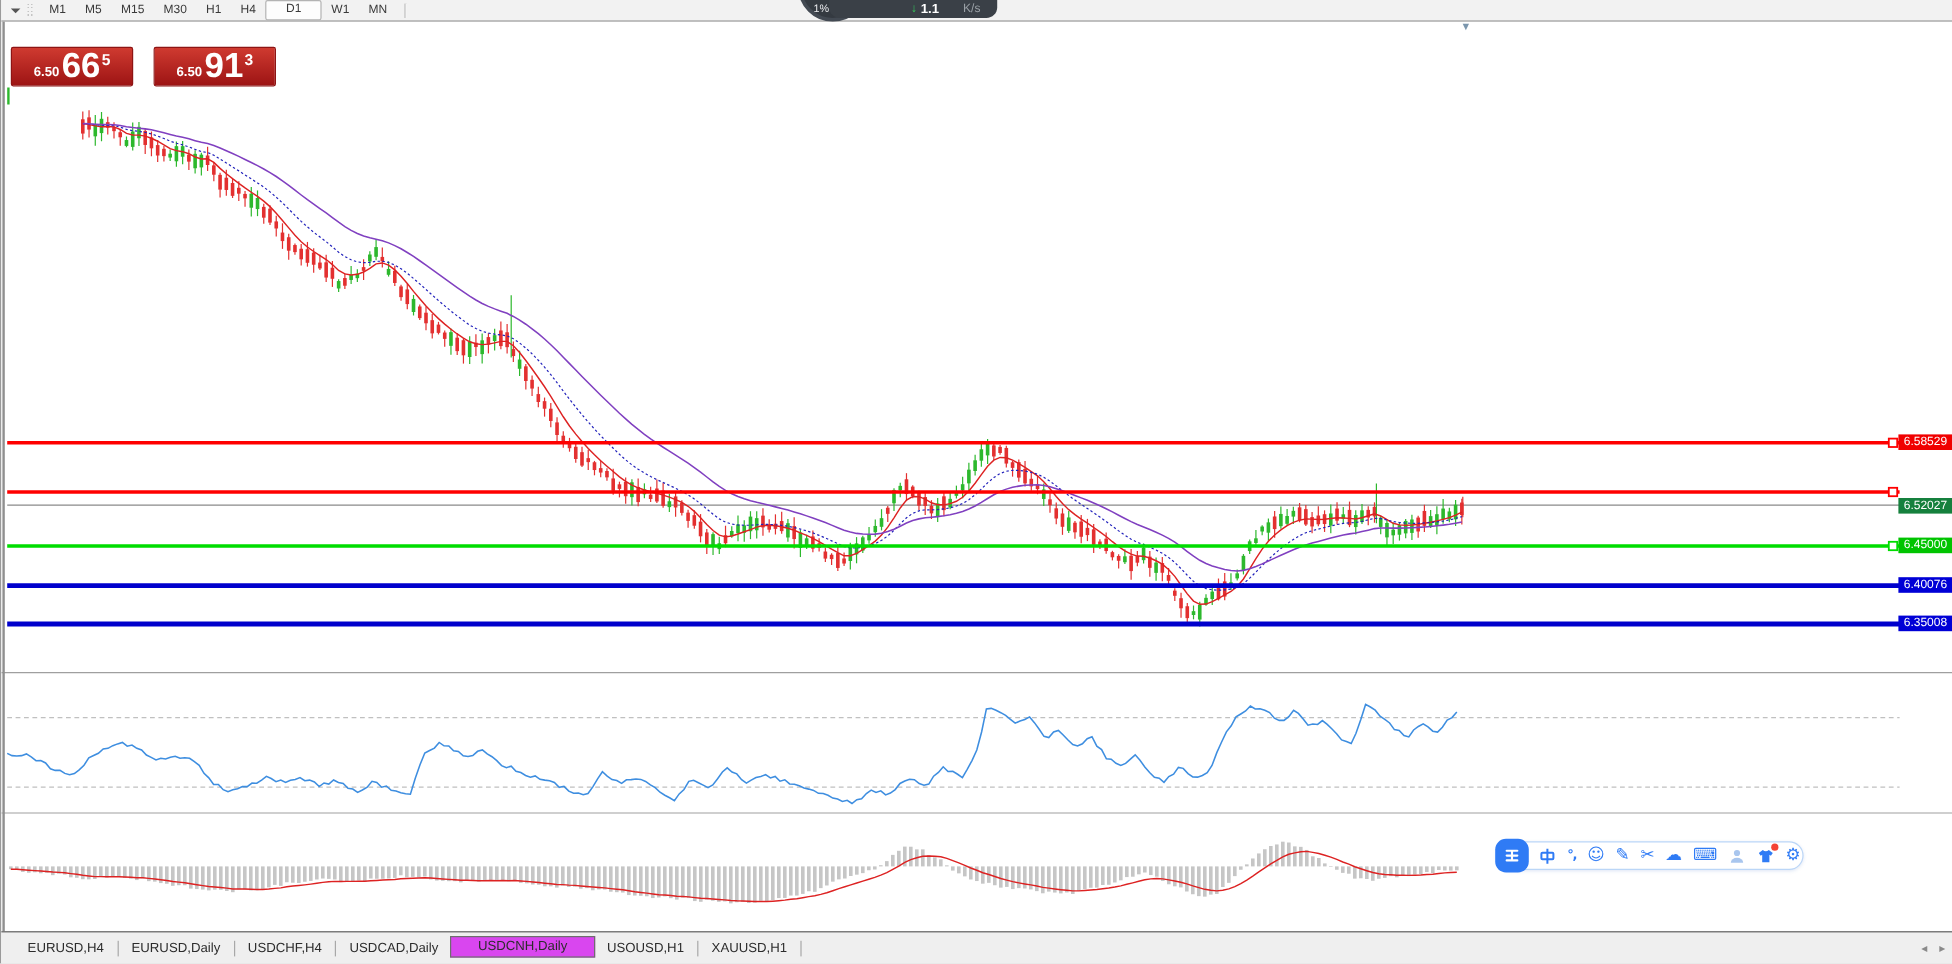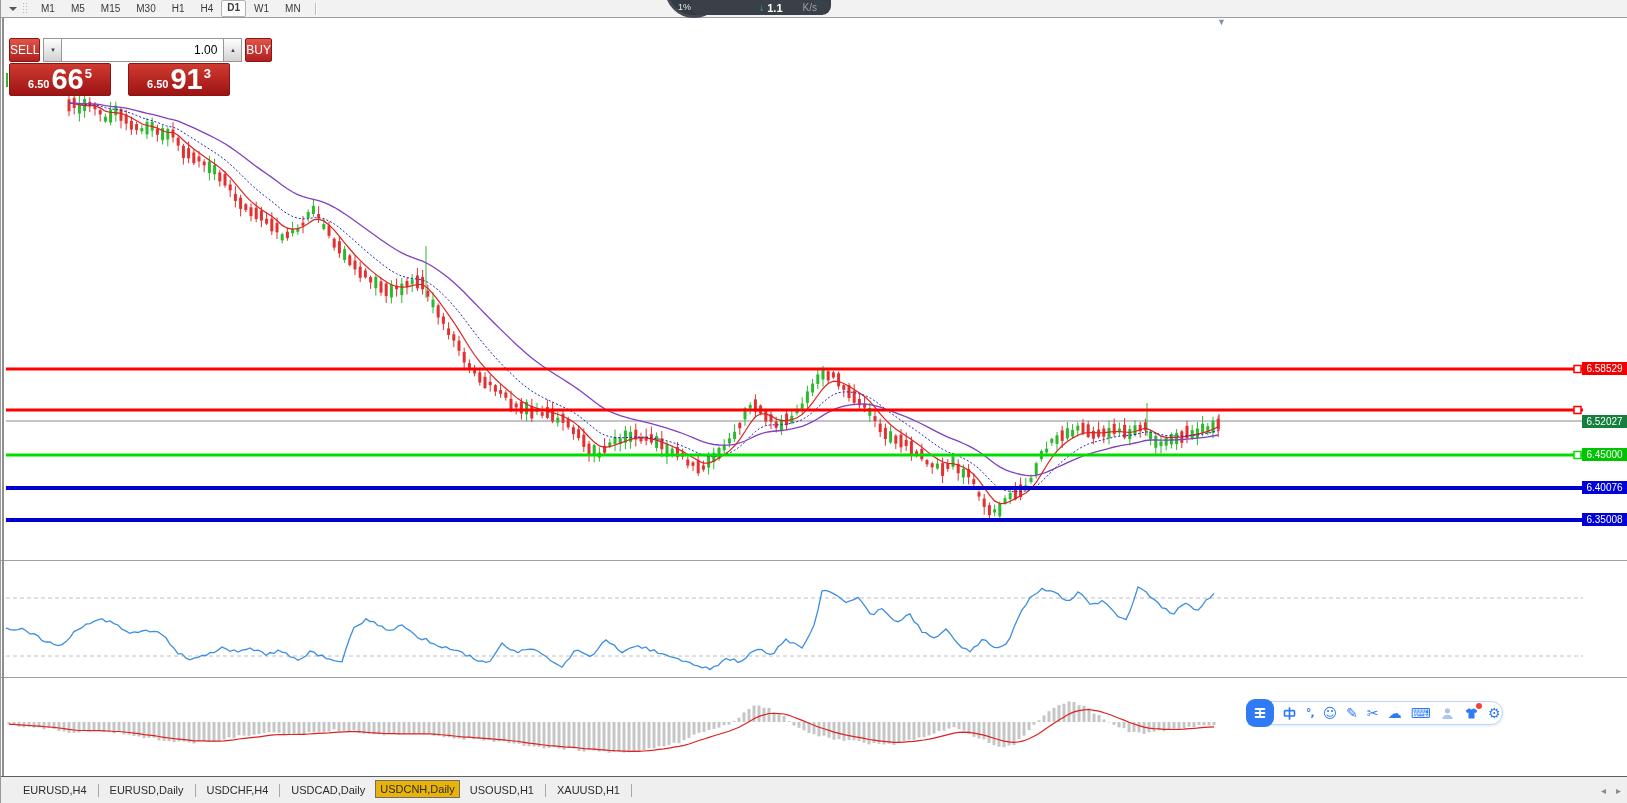--- a/index.html
+++ b/index.html
@@ -10,21 +10,21 @@
   
   #toolbar{position:absolute;left:0;top:0;right:0;height:17px;background:#f2f2f2;
            border-bottom:1px solid #9c9c9c;display:flex;align-items:center;z-index:30;}
   .tb-caret{width:0;height:0;border-left:4px solid transparent;border-right:4px solid transparent;
             border-top:4px solid #555;margin:0 6px 0 8px;}
   .tb-grip{width:4px;height:11px;margin-right:6px;
            background:repeating-linear-gradient(to bottom,#b8b8b8 0 1px,transparent 1px 3px),
                       repeating-linear-gradient(to bottom,#b8b8b8 0 1px,transparent 1px 3px);
            background-size:1px 100%,1px 100%;background-position:0 0,3px 0;background-repeat:repeat-y;}
   .tf-btn{height:15px;line-height:15px;padding:0 8px;font-size:10px;color:#3a3a3a;cursor:default;}
-  .tf-btn.active{background:#fdfdfd;border:1px solid #b3b3b3;border-radius:2px;line-height:13px;padding:0 5px;font-weight:bold;}
+  .tf-btn.active{background:#fdfdfd;border:1px solid #b3b3b3;border-radius:2px;line-height:13px;padding:0 16px;}
   .tb-sep2{width:1px;height:12px;background:#bdbdbd;border-right:1px solid #fff;margin-left:6px;}
 
   
   #speed-overlay{position:absolute;left:652px;top:0;width:200px;height:24px;z-index:70;}
   .so-pill{position:absolute;left:38px;top:0;width:140px;height:15px;background:#3a4047;
            border-radius:0 0 9px 9px;display:flex;align-items:center;justify-content:flex-end;
            padding-right:14px;gap:3px;box-sizing:border-box;}
   .so-circle{position:absolute;left:12px;top:-40px;width:58px;height:58px;border-radius:50%;
              background:#343a41;border:3px solid #434a53;box-sizing:border-box;text-align:center;}
   .so-gauge{position:absolute;bottom:3px;left:10px;color:#e8eaed;font-size:9px;}
@@ -66,21 +66,21 @@
   .ime-glyph{color:#2f7bf5;font-size:14px;line-height:24px;cursor:pointer;font-family:"DejaVu Sans",sans-serif;}
   .ime-glyph.small{font-size:11px;font-weight:bold;letter-spacing:-1px;}
   .ime-svg{width:15px;height:15px;cursor:pointer;position:relative;}
   .ime-badge{position:absolute;right:-3px;top:-3px;width:6px;height:6px;border-radius:50%;background:#f44336;}
 
   
   #tab-bar{position:absolute;left:0;right:0;bottom:0;height:26px;background:#efefef;
            border-top:1px solid #5f5f5f;z-index:40;display:flex;}
   #tab-list{display:flex;align-items:center;padding-left:12px;font-size:11px;color:#2c2c2c;height:100%;}
   .tab{padding:2px 10px;cursor:pointer;white-space:nowrap;}
-  .tab.active{background:#eab308;border:1px solid #6e6e6e;padding:2px 4px;margin-top:-3px;}
+  .tab.active{background:#d946ef;border:1px solid #6e6e6e;padding:2px 22px;margin-top:-3px;}
   .tab-sep{width:1px;height:13px;background:#a8a8a8;margin:0 1px;}
   .tab-scroll{position:absolute;right:6px;top:0;height:100%;display:flex;align-items:center;gap:10px;
               color:#8a8a8a;font-size:10px;font-family:"DejaVu Sans",sans-serif;}
   .tab-scroll span{cursor:pointer;}
 </style>
 </head>
 <body>
 
 <div id="root">
 
@@ -820,29 +820,20 @@
       <i class="so-tick"></i>
     </div>
     <div class="so-pill">
       <span class="so-arrow">↓</span>
       <span class="so-val">1.1</span>
       <span class="so-unit">K/s</span>
     </div>
   </div>
 
   <div id="order-panel">
-    <div class="op-row1">
-      <div class="btn-sell">SELL</div>
-      <div class="vol-group">
-        <div class="spin">▼</div>
-        <input class="vol-input" value="1.00" style="">
-        <div class="spin">▲</div>
-      </div>
-      <div class="btn-buy">BUY</div>
-    </div>
     <div class="op-row2">
       <div class="price-box">
         <span class="pb-small">6.50</span>
         <span class="pb-big">66</span>
         <span class="pb-sup">5</span>
       </div>
       <div class="price-box">
         <span class="pb-small">6.50</span>
         <span class="pb-big">91</span>
         <span class="pb-sup">3</span>

